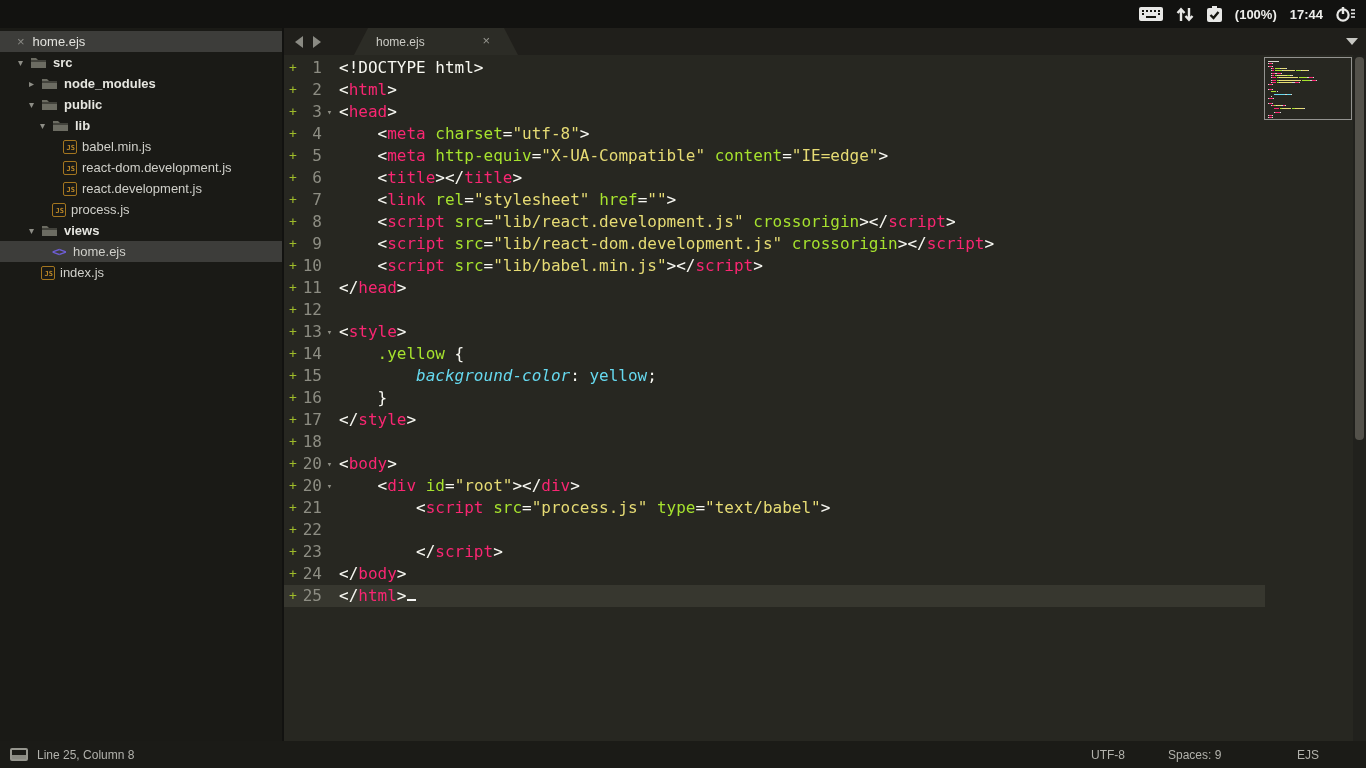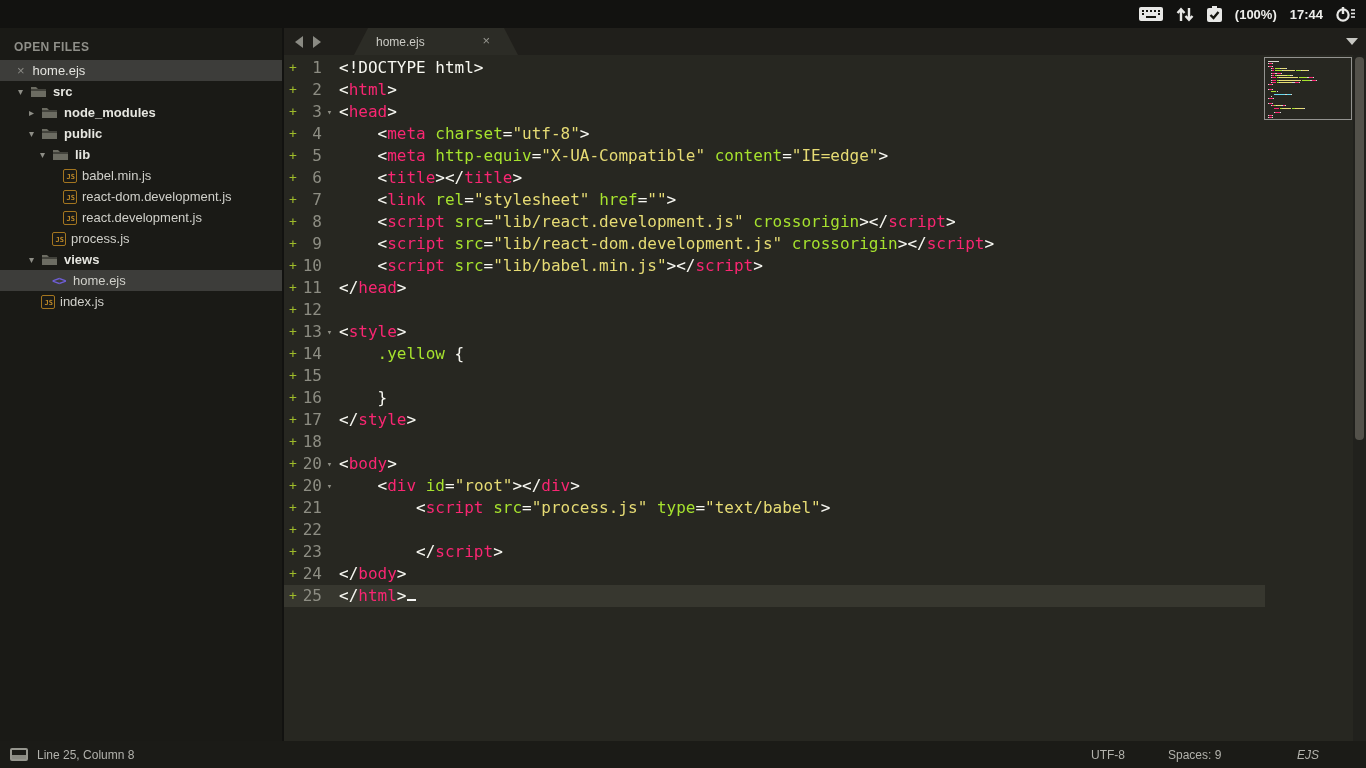--- a/index.html
+++ b/index.html
@@ -75,21 +75,21 @@
 
   
   .statusbar { height:27px; background:#1b1b17; color:#b2b2ac; font-size:12px;
                position:relative; display:flex; align-items:center; padding-left:10px; }
   .sb-icon { width:18px; height:13px; border:2px solid #96968e; border-radius:2px;
              background:linear-gradient(to bottom, transparent 50%, #8a8a82 50%); }
   .sb-left { margin-left:9px; }
   .sb-right { position:absolute; } 
   .sb-utf8   { left:1091px; }
   .sb-spaces { left:1168px; }
-  .sb-syntax { left:1297px;font-style:italic; }
+  .sb-syntax { left:1297px; }
 </style>
 </head>
 <body>
 
 <div class="titlebar">
   <div class="tray">
     <span>
       <svg width="24" height="14" viewBox="0 0 24 14">
           <rect x="0" y="0" width="24" height="14" rx="2" fill="#e8e8e6"></rect>
         <g fill="#15150f">
@@ -127,21 +127,20 @@
           <line x1="15" y1="7.5" x2="19" y2="7.5" stroke-width="1.6"></line>
           <line x1="15" y1="11" x2="19" y2="11" stroke-width="1.6"></line>
         </svg>
     </span>
   </div>
 </div>
 
 <div class="app">
 
   <div class="sidebar">
-    <div class="side-header">OPEN FILES</div>
     <div class="openfile-row">
       <span class="x">×</span>
       <span>home.ejs</span>
     </div>
     <div id="folder-tree">
         <div class="tree-row" style="padding-left: 18px;">
           <span class="tri">▾</span>
           <span class="folder-ic">
             <svg width="17" height="13" viewBox="0 0 17 13">
               <path d="M1 2 h5 l2 2 h8 v8 h-15 z" fill="#6c6c62"></path>
@@ -245,21 +244,21 @@
           <div class="code-row"><span class="g-plus">+</span><span class="g-num">5</span><span class="g-fold"></span><span class="g-code"><span class="tk-p">    &lt;</span><span class="tk-t">meta</span><span class="tk-p"> </span><span class="tk-a">http-equiv</span><span class="tk-p">=</span><span class="tk-s">"X-UA-Compatible"</span><span class="tk-p"> </span><span class="tk-a">content</span><span class="tk-p">=</span><span class="tk-s">"IE=edge"</span><span class="tk-p">&gt;</span></span></div>
           <div class="code-row"><span class="g-plus">+</span><span class="g-num">6</span><span class="g-fold"></span><span class="g-code"><span class="tk-p">    &lt;</span><span class="tk-t">title</span><span class="tk-p">&gt;&lt;/</span><span class="tk-t">title</span><span class="tk-p">&gt;</span></span></div>
           <div class="code-row"><span class="g-plus">+</span><span class="g-num">7</span><span class="g-fold"></span><span class="g-code"><span class="tk-p">    &lt;</span><span class="tk-t">link</span><span class="tk-p"> </span><span class="tk-a">rel</span><span class="tk-p">=</span><span class="tk-s">"stylesheet"</span><span class="tk-p"> </span><span class="tk-a">href</span><span class="tk-p">=</span><span class="tk-s">""</span><span class="tk-p">&gt;</span></span></div>
           <div class="code-row"><span class="g-plus">+</span><span class="g-num">8</span><span class="g-fold"></span><span class="g-code"><span class="tk-p">    &lt;</span><span class="tk-t">script</span><span class="tk-p"> </span><span class="tk-a">src</span><span class="tk-p">=</span><span class="tk-s">"lib/react.development.js"</span><span class="tk-p"> </span><span class="tk-a">crossorigin</span><span class="tk-p">&gt;&lt;/</span><span class="tk-t">script</span><span class="tk-p">&gt;</span></span></div>
           <div class="code-row"><span class="g-plus">+</span><span class="g-num">9</span><span class="g-fold"></span><span class="g-code"><span class="tk-p">    &lt;</span><span class="tk-t">script</span><span class="tk-p"> </span><span class="tk-a">src</span><span class="tk-p">=</span><span class="tk-s">"lib/react-dom.development.js"</span><span class="tk-p"> </span><span class="tk-a">crossorigin</span><span class="tk-p">&gt;&lt;/</span><span class="tk-t">script</span><span class="tk-p">&gt;</span></span></div>
           <div class="code-row"><span class="g-plus">+</span><span class="g-num">10</span><span class="g-fold"></span><span class="g-code"><span class="tk-p">    &lt;</span><span class="tk-t">script</span><span class="tk-p"> </span><span class="tk-a">src</span><span class="tk-p">=</span><span class="tk-s">"lib/babel.min.js"</span><span class="tk-p">&gt;&lt;/</span><span class="tk-t">script</span><span class="tk-p">&gt;</span></span></div>
           <div class="code-row"><span class="g-plus">+</span><span class="g-num">11</span><span class="g-fold"></span><span class="g-code"><span class="tk-p">&lt;/</span><span class="tk-t">head</span><span class="tk-p">&gt;</span></span></div>
           <div class="code-row"><span class="g-plus">+</span><span class="g-num">12</span><span class="g-fold"></span><span class="g-code"></span></div>
           <div class="code-row"><span class="g-plus">+</span><span class="g-num">13</span><span class="g-fold">▾</span><span class="g-code"><span class="tk-p">&lt;</span><span class="tk-t">style</span><span class="tk-p">&gt;</span></span></div>
           <div class="code-row"><span class="g-plus">+</span><span class="g-num">14</span><span class="g-fold"></span><span class="g-code"><span class="tk-p">    </span><span class="tk-a">.yellow</span><span class="tk-p"> {</span></span></div>
-          <div class="code-row"><span class="g-plus">+</span><span class="g-num">15</span><span class="g-fold"></span></div>
+          <div class="code-row"><span class="g-plus">+</span><span class="g-num">15</span><span class="g-fold"></span><span class="g-code"><span class="tk-p">        </span><span class="tk-cp">background-color</span><span class="tk-p">: </span><span class="tk-cv">yellow</span><span class="tk-p">;</span></span></div>
           <div class="code-row"><span class="g-plus">+</span><span class="g-num">16</span><span class="g-fold"></span><span class="g-code"><span class="tk-p">    }</span></span></div>
           <div class="code-row"><span class="g-plus">+</span><span class="g-num">17</span><span class="g-fold"></span><span class="g-code"><span class="tk-p">&lt;/</span><span class="tk-t">style</span><span class="tk-p">&gt;</span></span></div>
           <div class="code-row"><span class="g-plus">+</span><span class="g-num">18</span><span class="g-fold"></span><span class="g-code"></span></div>
           <div class="code-row"><span class="g-plus">+</span><span class="g-num">20</span><span class="g-fold">▾</span><span class="g-code"><span class="tk-p">&lt;</span><span class="tk-t">body</span><span class="tk-p">&gt;</span></span></div>
           <div class="code-row"><span class="g-plus">+</span><span class="g-num">20</span><span class="g-fold">▾</span><span class="g-code"><span class="tk-p">    &lt;</span><span class="tk-t">div</span><span class="tk-p"> </span><span class="tk-a">id</span><span class="tk-p">=</span><span class="tk-s">"root"</span><span class="tk-p">&gt;&lt;/</span><span class="tk-t">div</span><span class="tk-p">&gt;</span></span></div>
           <div class="code-row"><span class="g-plus">+</span><span class="g-num">21</span><span class="g-fold"></span><span class="g-code"><span class="tk-p">        &lt;</span><span class="tk-t">script</span><span class="tk-p"> </span><span class="tk-a">src</span><span class="tk-p">=</span><span class="tk-s">"process.js"</span><span class="tk-p"> </span><span class="tk-a">type</span><span class="tk-p">=</span><span class="tk-s">"text/babel"</span><span class="tk-p">&gt;</span></span></div>
           <div class="code-row"><span class="g-plus">+</span><span class="g-num">22</span><span class="g-fold"></span><span class="g-code"></span></div>
           <div class="code-row"><span class="g-plus">+</span><span class="g-num">23</span><span class="g-fold"></span><span class="g-code"><span class="tk-p">        &lt;/</span><span class="tk-t">script</span><span class="tk-p">&gt;</span></span></div>
           <div class="code-row"><span class="g-plus">+</span><span class="g-num">24</span><span class="g-fold"></span><span class="g-code"><span class="tk-p">&lt;/</span><span class="tk-t">body</span><span class="tk-p">&gt;</span></span></div>
           <div class="code-row current"><span class="g-plus">+</span><span class="g-num">25</span><span class="g-fold"></span><span class="g-code"><span class="tk-p">&lt;/</span><span class="tk-t">html</span><span class="tk-p">&gt;</span><span class="cursor"></span></span></div>

